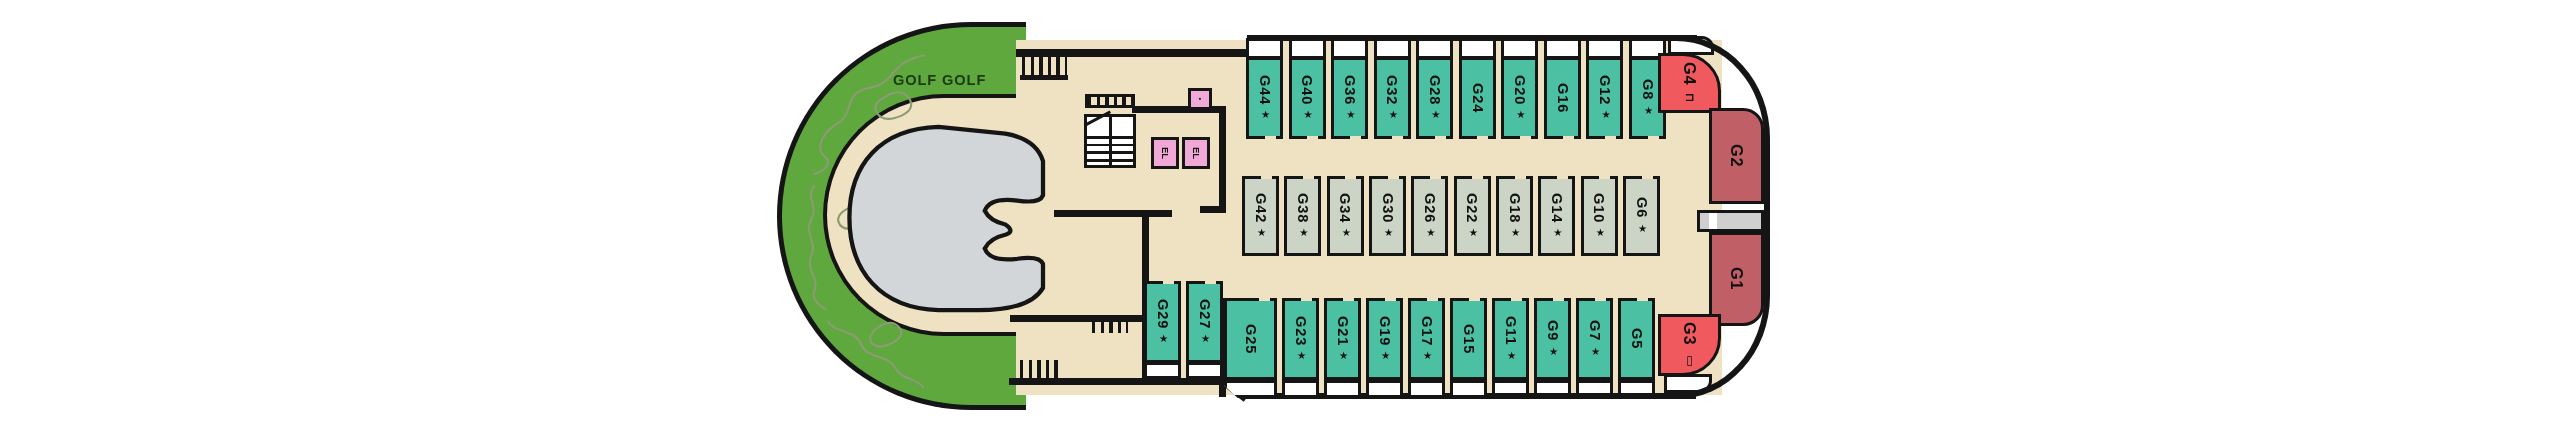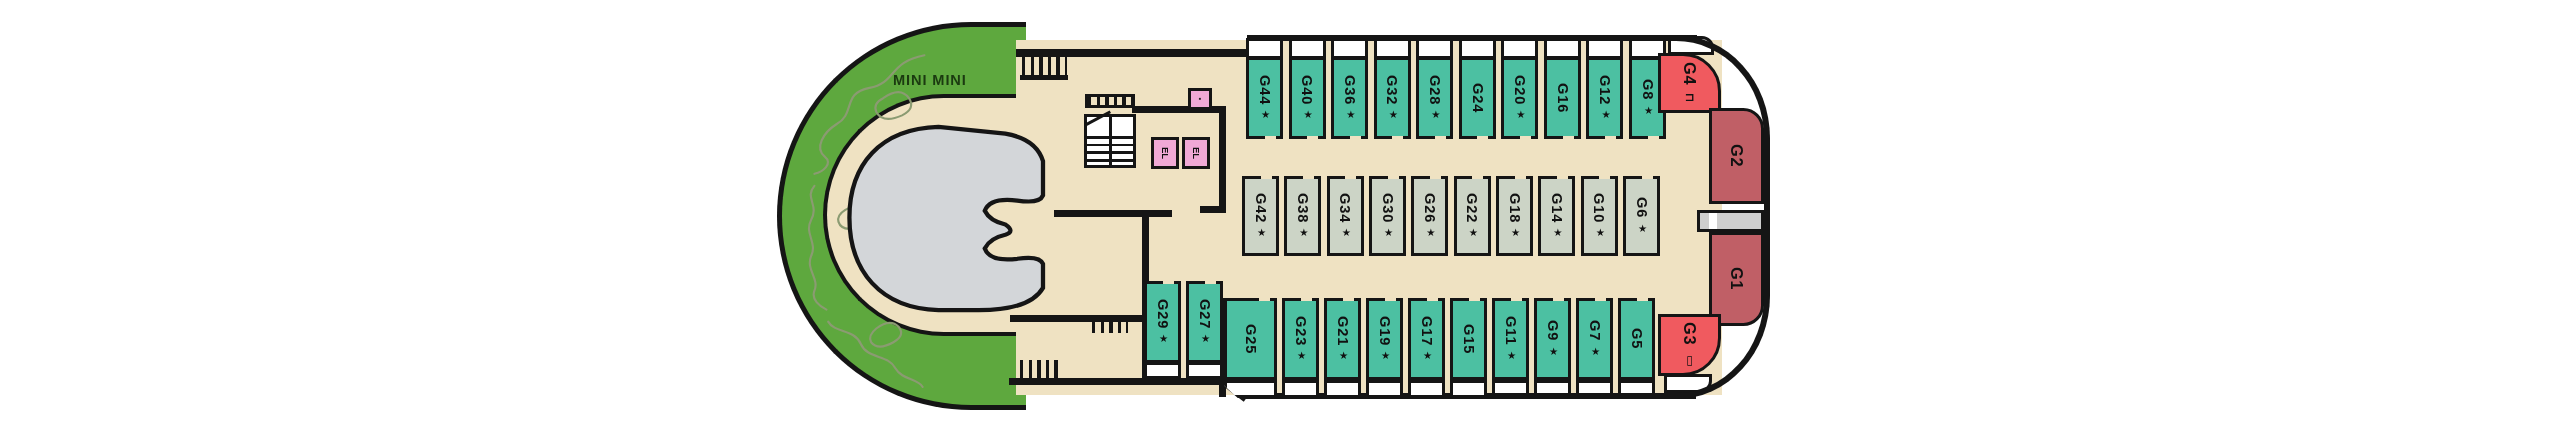--- a/index.html
+++ b/index.html
@@ -125,21 +125,21 @@
   <svg class="abs layer" style="left:780px;top:26px;" width="245" height="385" viewBox="0 0 285 448">
     <g fill="none" stroke="#8b9b72" stroke-width="2.5" stroke-linejoin="round" stroke-linecap="round">
       <path d="M168 34 C 126 42, 136 66, 104 72 C 72 78, 88 102, 66 114 C 50 124, 40 142, 52 152 C 62 160, 50 170, 40 172"></path>
       <path d="M40 186 C 28 200, 46 208, 36 226 C 28 242, 44 252, 36 268 C 30 284, 46 294, 40 308 C 36 318, 46 326, 54 330"></path>
       <path d="M56 344 C 64 358, 86 352, 94 370 C 102 388, 126 382, 134 398 C 142 412, 160 410, 166 420"></path>
       <path d="M120 84 q 20 -14 30 0 q 8 12 -8 20 q -22 10 -30 -4 q -4 -10 8 -16 Z"></path>
       <path d="M76 214 q 18 -10 26 2 q 6 12 -10 18 q -20 6 -24 -6 q -2 -8 8 -14 Z"></path>
       <path d="M112 352 q 16 -12 26 -2 q 8 10 -6 18 q -18 10 -26 0 q -4 -8 6 -16 Z"></path>
     </g>
   </svg>
-  <div class="abs golf-label">MINI MINI</div>
+  <div class="abs golf-label">GOLF GOLF</div>
 
   <div class="abs ring"></div>
   <div class="abs deck"></div>
 
   <svg class="abs layer" style="left:837px;top:120px;" width="215" height="197" viewBox="0 0 250 230">
     <path d="M 118 8 C 50 10, 14 52, 14 114 C 14 176, 50 220, 118 222 L 165 222
              Q 225 222 240 196 L 240 168 Q 236 158 210 162 Q 178 166 172 150
              Q 178 138 196 134 Q 208 130 196 122 Q 178 118 172 106
              Q 178 90 210 94 Q 236 98 240 88 L 240 48 Q 232 22 196 16 Z" fill="#d3d6d9" stroke="#151515" stroke-width="5"></path>
   </svg>

